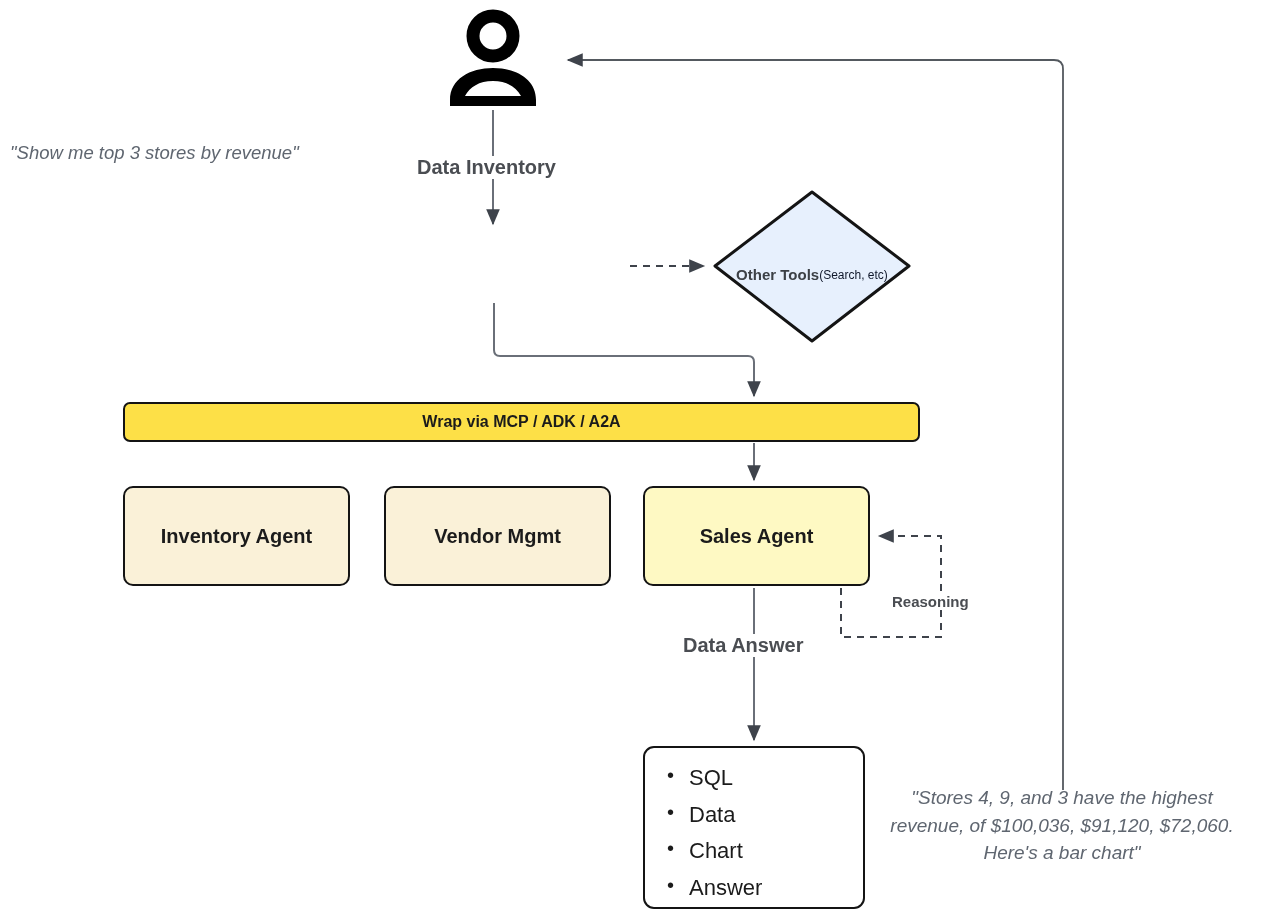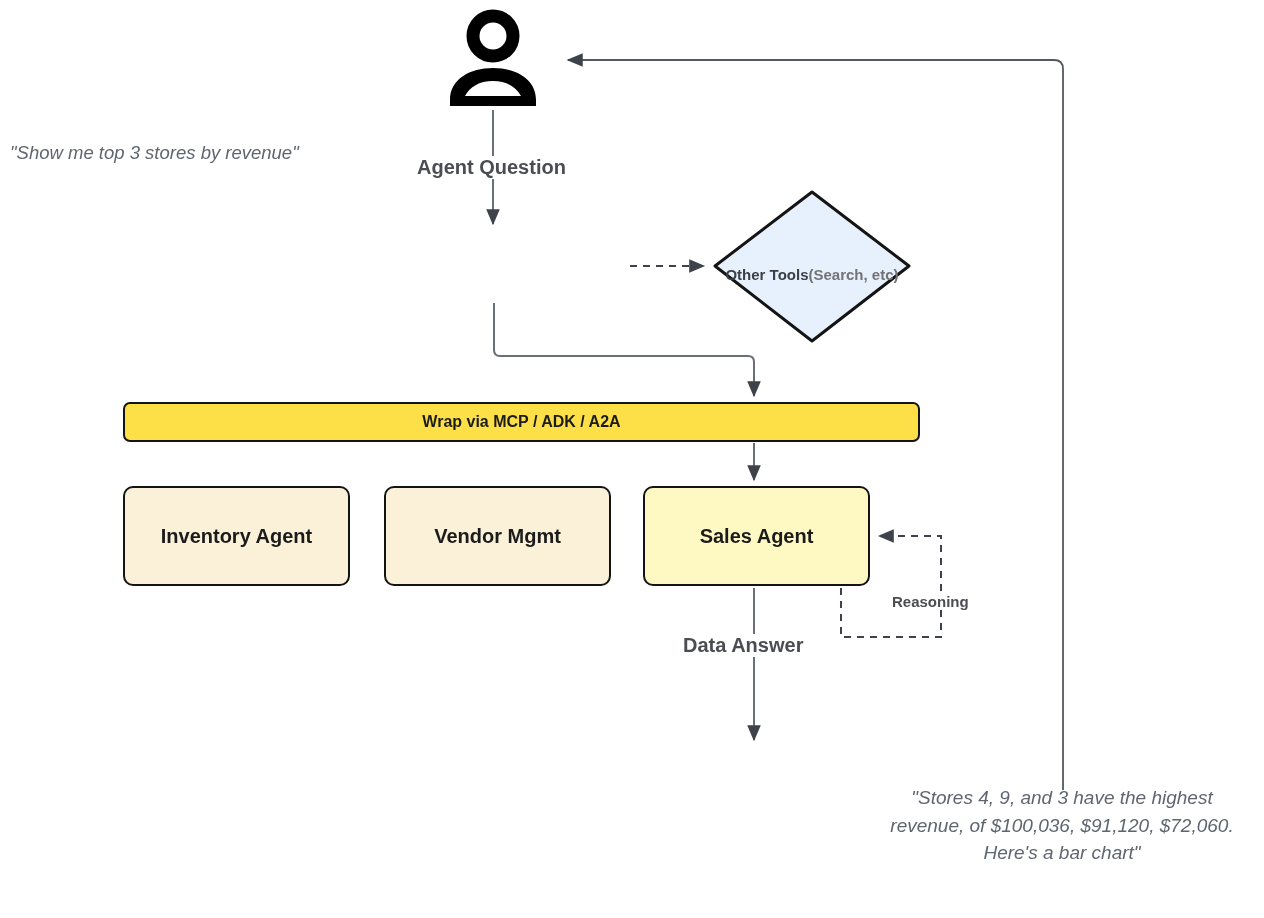--- a/index.html
+++ b/index.html
@@ -129,23 +129,23 @@
     text-align: center;
     color: #404348;
     line-height: 1.25;
   }
   .diamond-title {
     font-size: 15px;
     font-weight: bold;
     color: #3c4046;
   }
   .diamond-sub {
-    font-size: 15px;
-    font-weight: bold;
-    color: #737373;
+    font-size: 12px;
+    font-weight: normal;
+    color: #0f172a;
   }
   .edge-label {
     position: absolute;
     color: #4a4d52;
     font-weight: bold;
     white-space: nowrap;
   }
   .lbl-data-question {
     left: 412px;
     top: 156px;
@@ -263,22 +263,30 @@
   </div>
 
   <div class="node node-wrap">Wrap via MCP / ADK / A2A</div>
 
   <div class="node node-agent node-inventory">Inventory Agent</div>
 
   <div class="node node-agent node-vendor">Vendor Mgmt</div>
 
   <div class="node node-agent node-sales">Sales Agent</div>
 
-
-  <div class="edge-label lbl-data-question">Agent Question</div>
+  <div class="node node-output">
+    <ul class="output-list">
+      <li>SQL</li>
+      <li>Data</li>
+      <li>Chart</li>
+      <li>Answer</li>
+    </ul>
+  </div>
+
+  <div class="edge-label lbl-data-question">Data Inventory</div>
 
   <div class="edge-label lbl-data-answer">Data Answer</div>
 
   <div class="edge-label lbl-reasoning">Reasoning</div>
 
   <div class="annotation ann-question">"Show me top 3 stores by revenue"</div>
 
   <div class="annotation ann-answer">"Stores 4, 9, and 3 have the highest revenue, of $100,036, $91,120, $72,060. Here's a bar chart"</div>
 
 </div>

